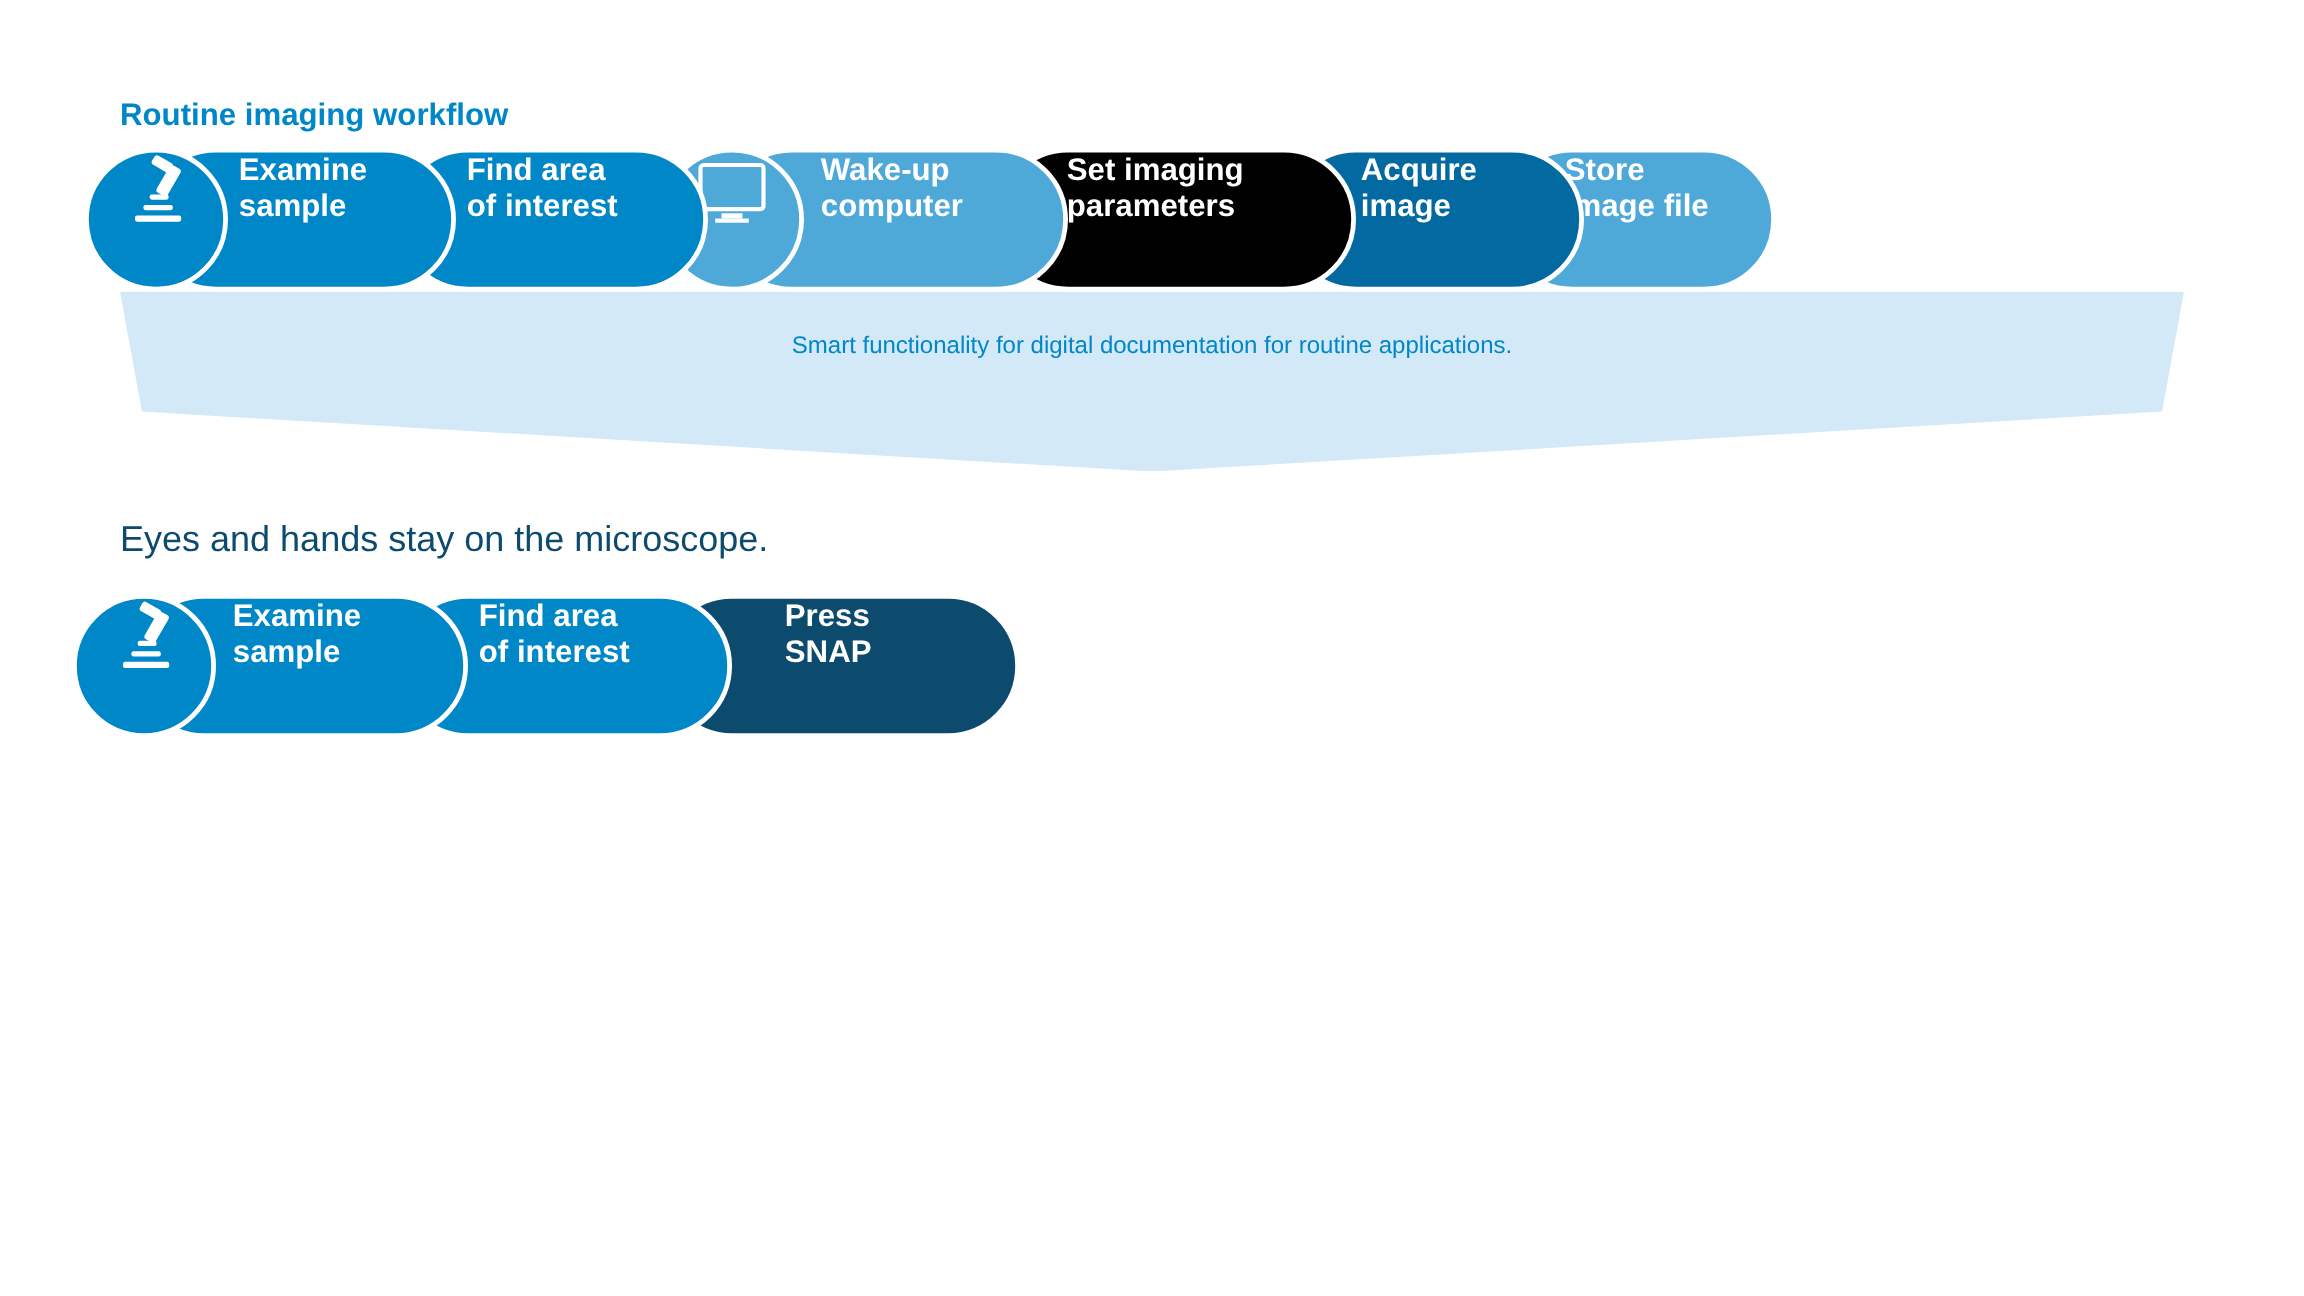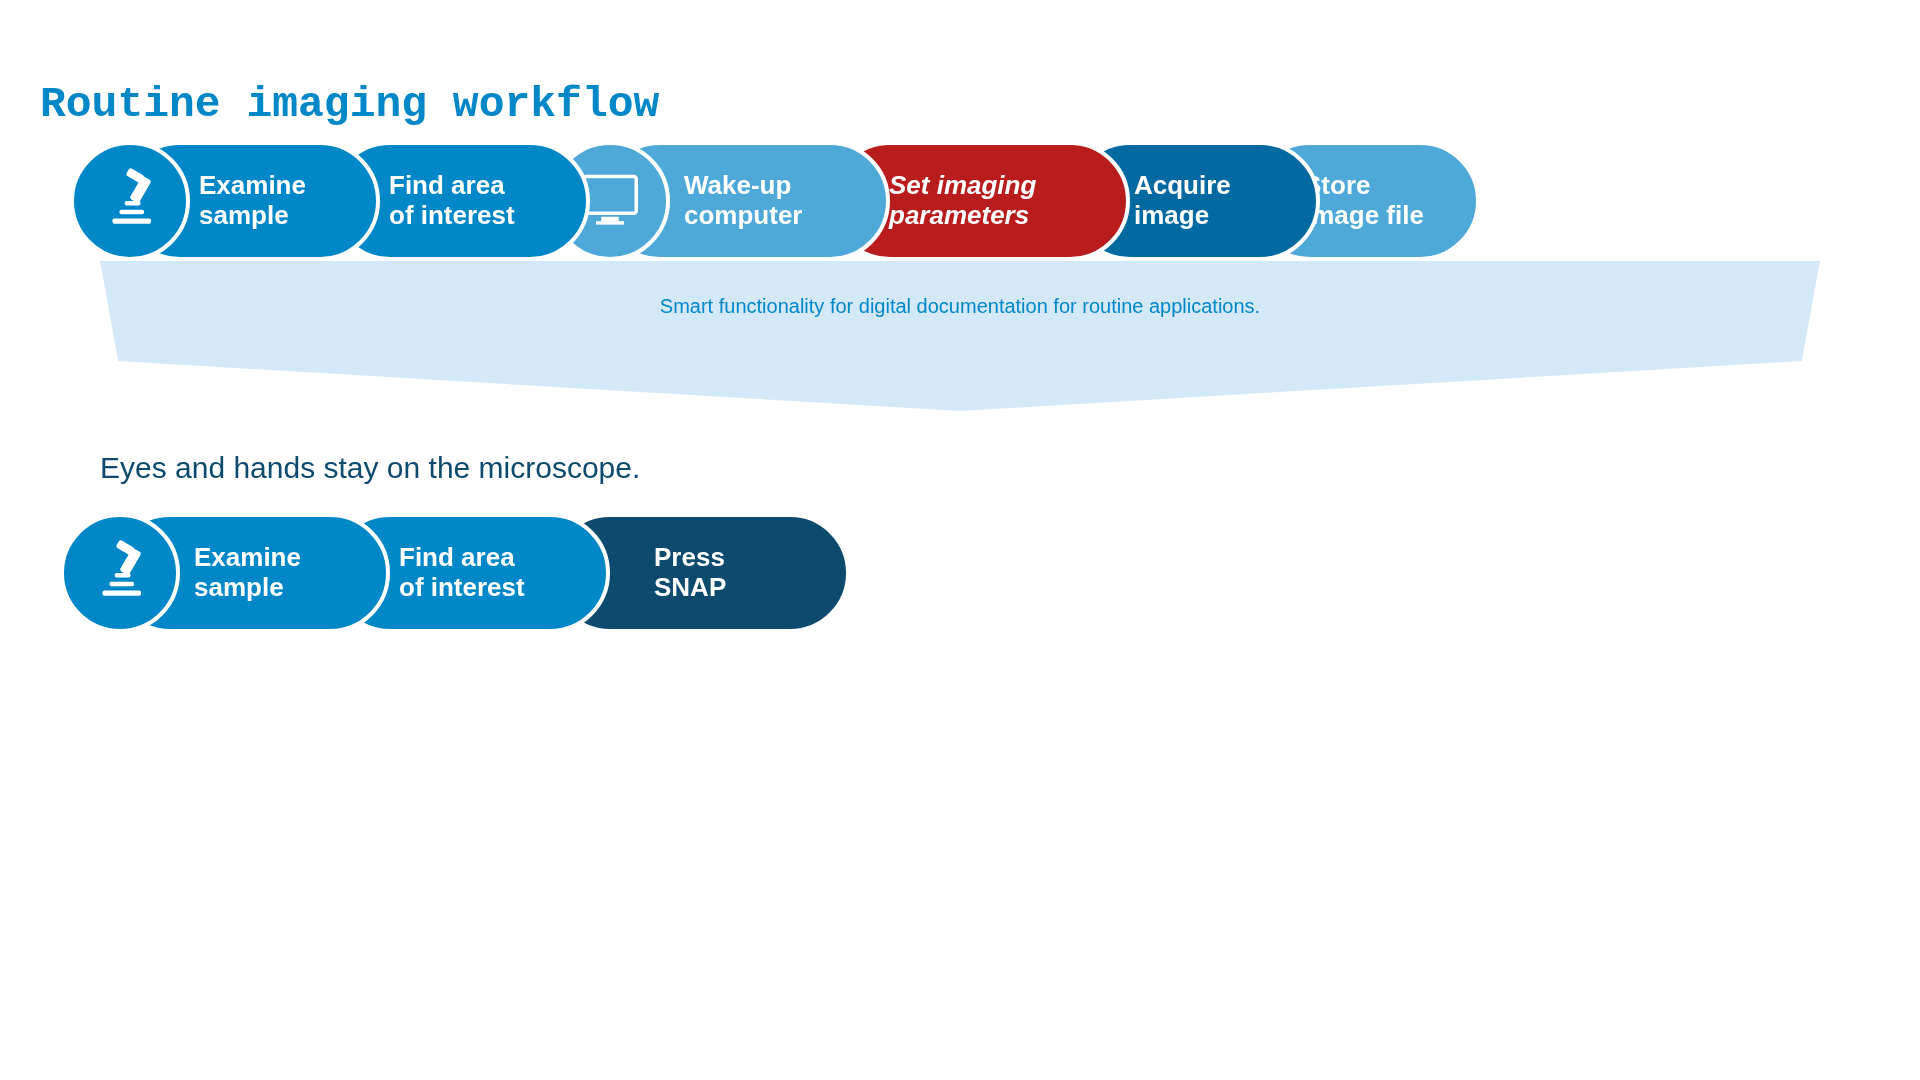--- a/index.html
+++ b/index.html
@@ -6,44 +6,43 @@
   body {
     width: 1920px;
     height: 1080px;
     background: #ffffff;
     font-family: "Segoe UI", Arial, sans-serif;
     position: relative;
     padding: 80px 40px;
   }
   .section { position: relative; }
   .section-title {
-    font-size: 43px;
+    font-size: 26px;
     font-weight: 700;
+    margin-left: 60px;
     margin-bottom: 12px;
-    font-family: Liberation Mono, monospace;
   }
   .section-subtitle {
     font-size: 30px;
     font-weight: 400;
     color: #0c4a6e;
     margin-left: 60px;
     margin-bottom: 28px;
   }
   .pill-row {
     position: relative;
     height: 120px;
     margin-bottom: 0;
   }
   .pill {
     position: absolute;
     top: 0;
     height: 120px;
     border-radius: 60px;
     display: flex;
-    align-items: center;
     color: #fff;
     font-size: 26px;
     font-weight: 700;
     line-height: 1.15;
     border: 4px solid #fff;
   }
   .pill.icon-only { justify-content: center; }
   .pill .label { white-space: pre-line; }
   .callout {
     position: relative;
@@ -79,21 +78,21 @@
 
   <div class="pill-row" id="row-top">
       <div class="pill" style="left: 1210px; width: 230px; background: rgb(78, 169, 216); z-index: 93; padding-left: 50px;">
         <span class="label">Store
 image file</span>
       </div>
       <div class="pill" style="left: 1030px; width: 250px; background: #0369a1; z-index: 94; padding-left: 60px;">
         <span class="label">Acquire
 image</span>
       </div>
-      <div class="pill" style="left: 790px; width: 300px; background: #b91c1c; z-index: 95; padding-left: 55px; font-style: italic;">
+      <div class="pill" style="left: 790px; width: 300px; background: #000000; z-index: 95; padding-left: 55px;">
         <span class="label">Set imaging
 parameters</span>
       </div>
       <div class="pill" style="left: 560px; width: 290px; background: rgb(78, 169, 216); z-index: 96; padding-left: 80px;">
         <span class="label">Wake-up
 computer</span>
       </div>
       <div class="pill icon-only" style="left: 510px; width: 120px; background: rgb(78, 169, 216); z-index: 97;">
         <svg width="70" height="70" viewBox="0 0 80 80">
           <use href="#monitor-icon-g"></use>

